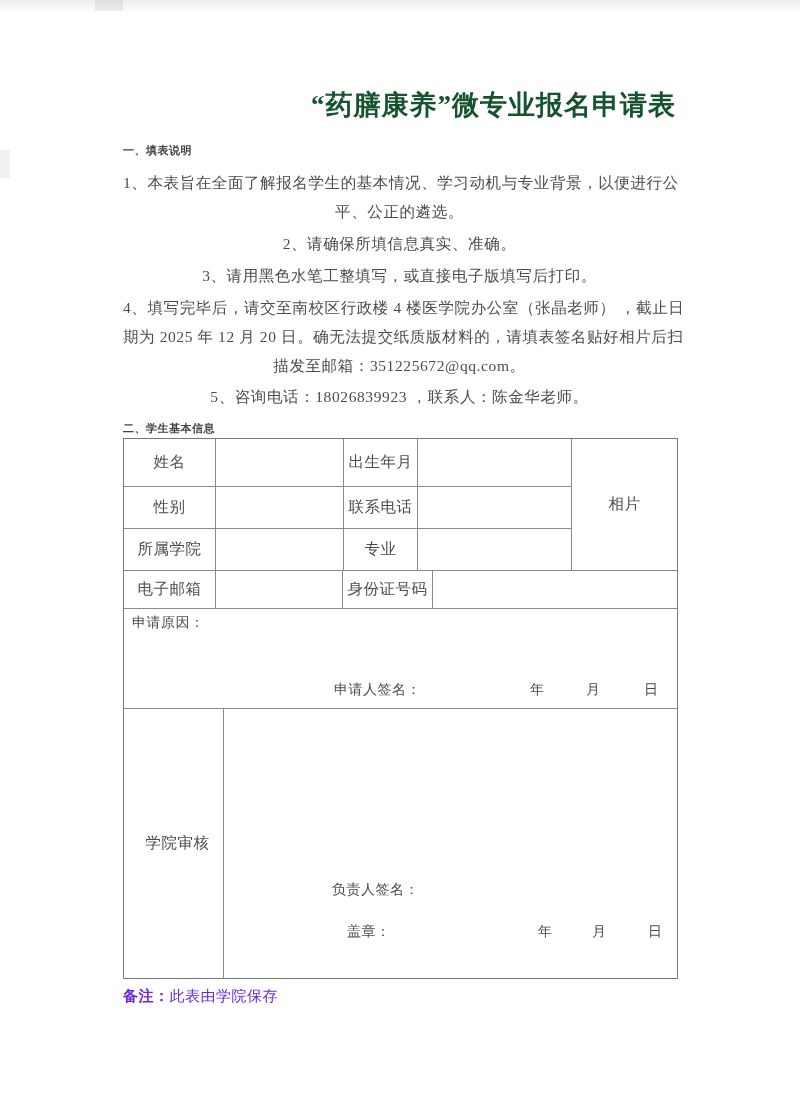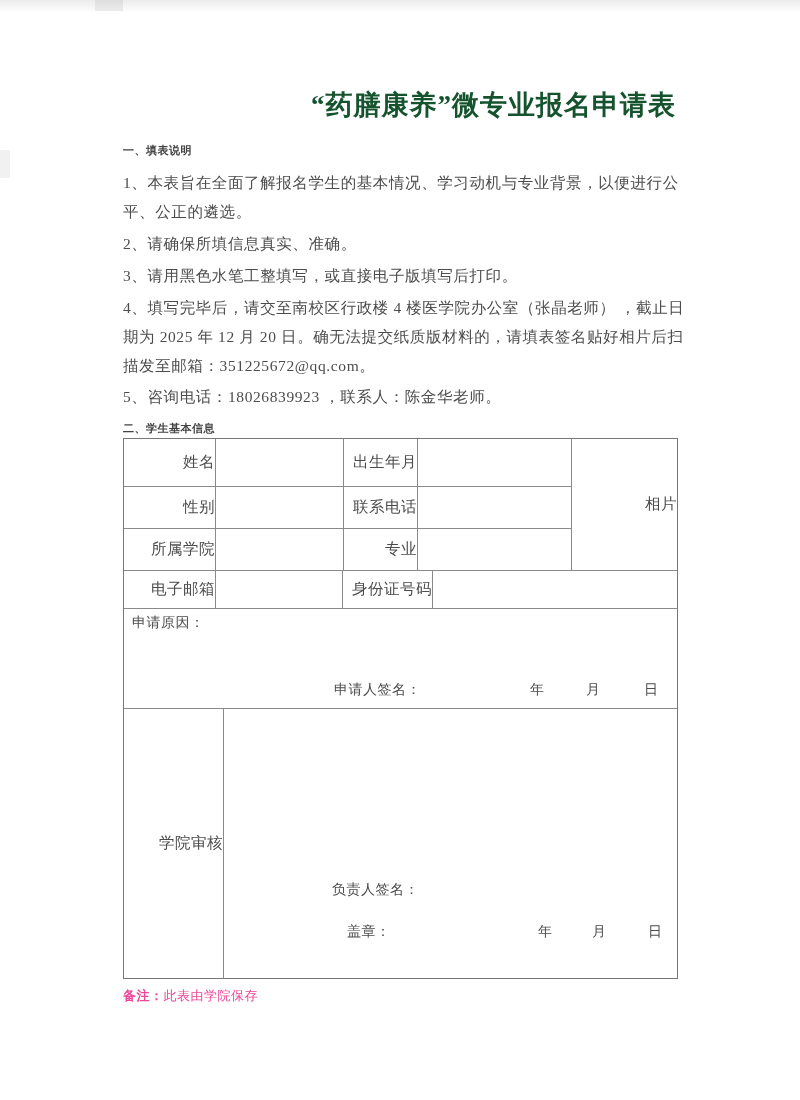--- a/index.html
+++ b/index.html
@@ -24,37 +24,37 @@
   .content { position:absolute; left:123px; top:0; width:553px; }
   .title {
     margin:90px 0 0 0; font-size:27px; font-weight:bold; text-align:right;
     letter-spacing:1px; color:#14532d; line-height:30px;
   }
   .h-sec {
     font-size:11px; font-weight:bold; color:#424242;
     margin-top:16px; line-height:29px; letter-spacing:0.5px;
   }
   .h-sec2 { margin-top:8px; line-height:18px; }
-  .item { margin-top:3px; }
+  .item { margin-top:3px;text-align:center; }
   .item:first-of-type { margin-top:4px; }
   .line {
     font-size:15.5px; line-height:29px; letter-spacing:0.6px;
     white-space:nowrap; color:#4c4c4c;
   }
   
   .form-table {
     position:relative; margin-top:1px; width:553px; height:539px;
     border:1px solid #777777; box-sizing:content-box;
   }
   .cell { position:absolute; box-sizing:border-box; font-size:15.5px; letter-spacing:0.5px; }
   .br { border-right:1px solid #8a8a8a; }
   .bb { border-bottom:1px solid #8a8a8a; }
-  .lab { display:flex; align-items:center; justify-content:flex-end; text-align:center; color:#4c4c4c; }
+  .lab { display:flex; align-items:center; justify-content:center; text-align:center; color:#4c4c4c; }
   .abs { position:absolute; white-space:nowrap; color:#4c4c4c; font-size:14px; letter-spacing:0.5px; }
-  .remark { margin-top:7px; font-size:13px; line-height:20px; letter-spacing:0.5px; color:#ec4899; }
+  .remark { margin-top:7px; font-size:15px; line-height:20px; letter-spacing:0.5px; color:#6d28d9; }
   .remark .bold-part { font-weight:bold; }
 </style>
 </head>
 <body>
 
 <div class="page">
 
   <div class="scan-band"></div>
   <div class="scan-band-dark"></div>
   <div class="scan-patch"></div>

